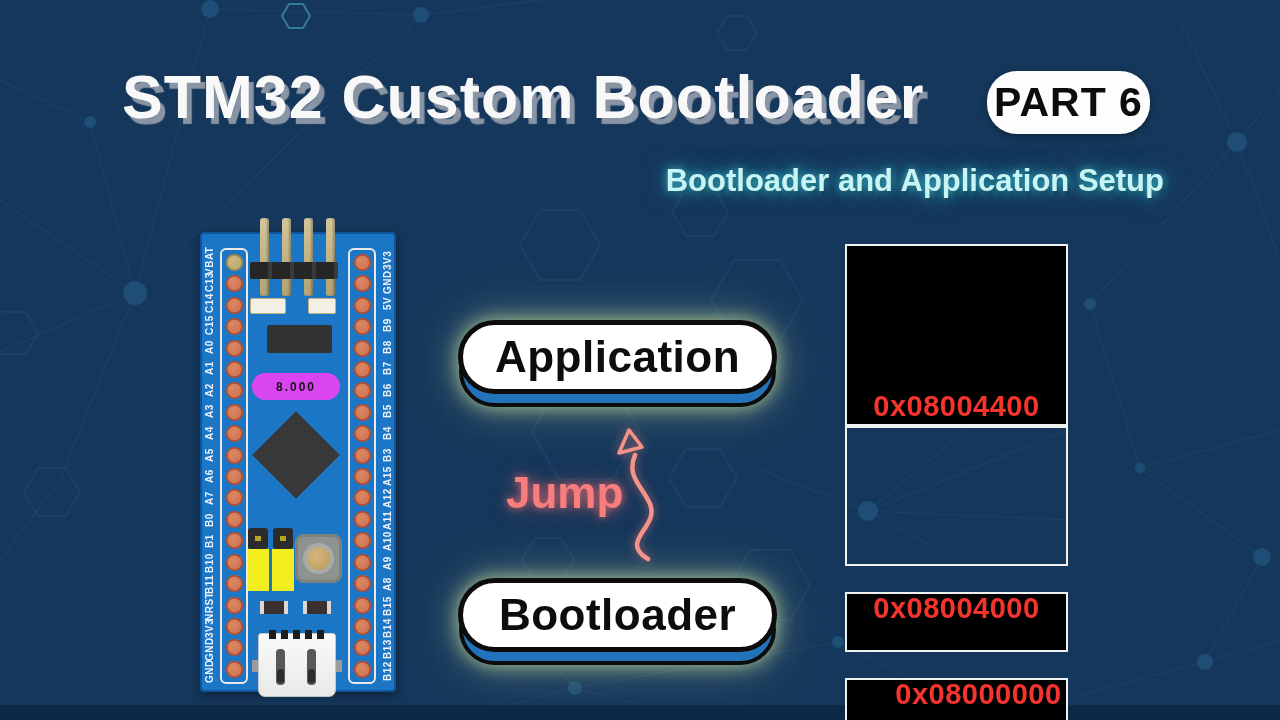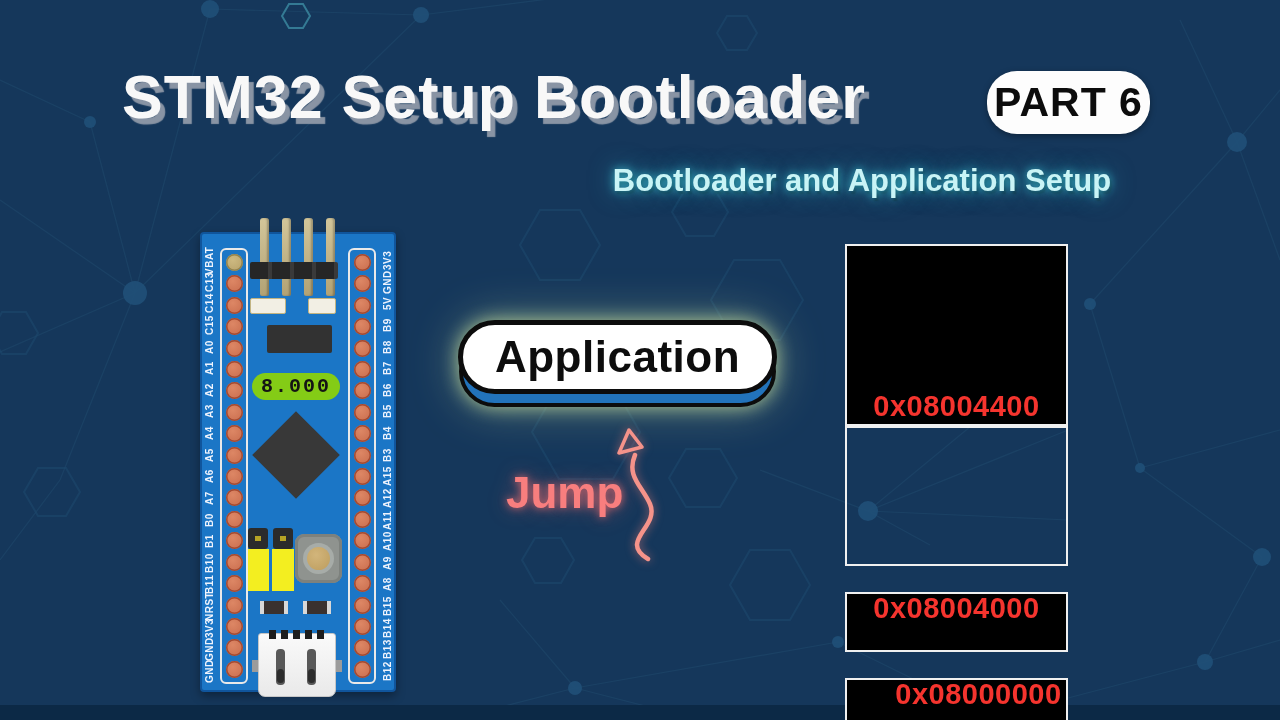--- a/index.html
+++ b/index.html
@@ -20,21 +20,21 @@
   }
   #part-badge{
     position:absolute;left:987px;top:71px;width:163px;height:63px;z-index:3;
     background:#fdfdfd;border-radius:30px;
     display:flex;align-items:center;justify-content:center;
     font-size:41px;font-weight:800;color:#0c0c0c;letter-spacing:1px;
     box-shadow:0 2px 6px rgba(0,0,0,.35);
   }
   #subtitle{
     position:absolute;left:560px;top:163px;width:604px;z-index:3;
-    text-align:center;font-size:31px;font-weight:700;color:#c9f4f6;
+    text-align:right;font-size:31px;font-weight:700;color:#c9f4f6;
     text-shadow:0 0 10px rgba(62,198,216,.95),0 0 24px rgba(62,198,216,.55),2px 3px 2px rgba(8,28,42,.6);
     white-space:nowrap;
   }
 
   
   .pill{position:absolute;z-index:3;width:319px;height:74px;
     filter:drop-shadow(0 0 9px rgba(206,230,160,.75)) drop-shadow(0 0 22px rgba(206,230,160,.35));}
   #app-pill{left:458px;top:320px;}
   #boot-pill{left:458px;top:578px;}
   .pill .under{position:absolute;left:1px;right:1px;top:16px;bottom:-13px;
@@ -62,23 +62,23 @@
   #board{position:absolute;left:200px;top:216px;width:196px;height:480px;z-index:2;}
   #pcb{position:absolute;left:0;top:16px;width:196px;height:460px;background:#1b76c6;
     border:2px solid #10559c;border-radius:4px;box-sizing:border-box;
     box-shadow:0 4px 10px rgba(0,0,0,.35);}
   .hpin{position:absolute;top:2px;width:9px;height:78px;border-radius:3px 3px 2px 2px;
     background:linear-gradient(180deg,#d3c69a,#b2a274);box-shadow:inset -2px 0 2px rgba(0,0,0,.25);}
   #hstrip{position:absolute;left:50px;top:46px;width:88px;height:17px;background:#262626;border-radius:2px;
     background-image:repeating-linear-gradient(90deg,#262626 0 18px,#3a3a3a 18px 22px);}
   .led{position:absolute;top:82px;height:14px;background:#f2efe4;border:1px solid #c2b482;border-radius:2px;}
   #chip-rect{position:absolute;left:67px;top:109px;width:65px;height:28px;background:#323232;border-radius:2px;}
-  #crystal{position:absolute;left:52px;top:157px;width:88px;height:27px;background:#84cc16;border-radius:14px;
+  #crystal{position:absolute;left:52px;top:157px;width:88px;height:27px;background:#d946ef;border-radius:14px;
     display:flex;align-items:center;justify-content:center;
-    font-family:Liberation Mono, monospace;font-weight:700;font-size:20px;color:#141414;letter-spacing:2px;}
+    font-family:Liberation Sans, sans-serif;font-weight:700;font-size:12px;color:#141414;letter-spacing:2px;}
   #mcu{position:absolute;left:65px;top:208px;width:62px;height:62px;background:#383838;transform:rotate(45deg);}
   .jcap{position:absolute;top:312px;width:20px;height:21px;background:#2b2b2b;border-radius:3px;}
   .jcap::after{content:"";position:absolute;left:7px;top:8px;width:6px;height:5px;background:#b7a425;}
   .jbody{position:absolute;top:333px;width:22px;height:42px;background:#f3ee20;}
   #reset-btn{position:absolute;left:95px;top:318px;width:47px;height:49px;background:#8f938f;border-radius:9px;
     box-shadow:inset 0 0 0 3px #7d817d;}
   #reset-btn::before{content:"";position:absolute;left:8px;top:9px;width:31px;height:31px;border-radius:50%;
     background:#a7aca8;}
   #reset-btn::after{content:"";position:absolute;left:12px;top:13px;width:23px;height:23px;border-radius:50%;
     background:radial-gradient(circle at 40% 35%,#d2b57b,#bd9d5e);}
@@ -171,21 +171,21 @@
       <polygon points="730,585 750,550 790,550 810,585 790,620 750,620"></polygon>
       <polygon points="717,33 727,16 747,16 757,33 747,50 727,50"></polygon>
       <polygon points="-10,333 2,312 26,312 38,333 26,354 2,354"></polygon>
       <polygon points="24,492 38,468 66,468 80,492 66,516 38,516"></polygon>
     </g>
     <polygon points="282,16 289,4 303,4 310,16 303,28 289,28" stroke="#37829a" stroke-width="2" fill="none" opacity="0.9"></polygon>
   </svg>
 
   <div id="bottom-bar"></div>
 
-  <h1 id="title">STM32 Setup Bootloader</h1>
+  <h1 id="title">STM32 Custom Bootloader</h1>
   <div id="part-badge">PART 6</div>
   <div id="subtitle">Bootloader and Application Setup</div>
 
   <div id="board">
     <div id="pcb"></div>
     <div class="hpin" style="left:60px"></div>
     <div class="hpin" style="left:82px"></div>
     <div class="hpin" style="left:104px"></div>
     <div class="hpin" style="left:126px"></div>
     <div id="hstrip"></div>
@@ -295,20 +295,24 @@
         <span class="pin-label">B14</span>
         <span class="pin-label">B13</span>
         <span class="pin-label">B12</span>
       </div>
   </div>
 
   <div class="pill" id="app-pill">
     <div class="under"></div>
     <div class="top">Application</div>
   </div>
+  <div class="pill" id="boot-pill">
+    <div class="under"></div>
+    <div class="top">Bootloader</div>
+  </div>
 
   <div id="jump-label">Jump</div>
   <svg id="jump-arrow" width="72" height="142" viewBox="0 0 72 142" style="filter:drop-shadow(0 0 5px rgba(248,130,120,.6));">
     <path d="M 40 135 C 10 117, 52 103, 42 80 C 34 62, 18 52, 27 31" fill="none" stroke="#f5938a" stroke-width="4.5" stroke-linecap="round"></path>
     <polygon points="21,6 11,29 34,23" fill="none" stroke="#f5938a" stroke-width="3.5" stroke-linejoin="round"></polygon>
   </svg>
 
   <div id="memory-map">
       <div class="mem-block filled pos-bottom" style="height: 182px;">
         <span class="mem-addr">0x08004400</span>

